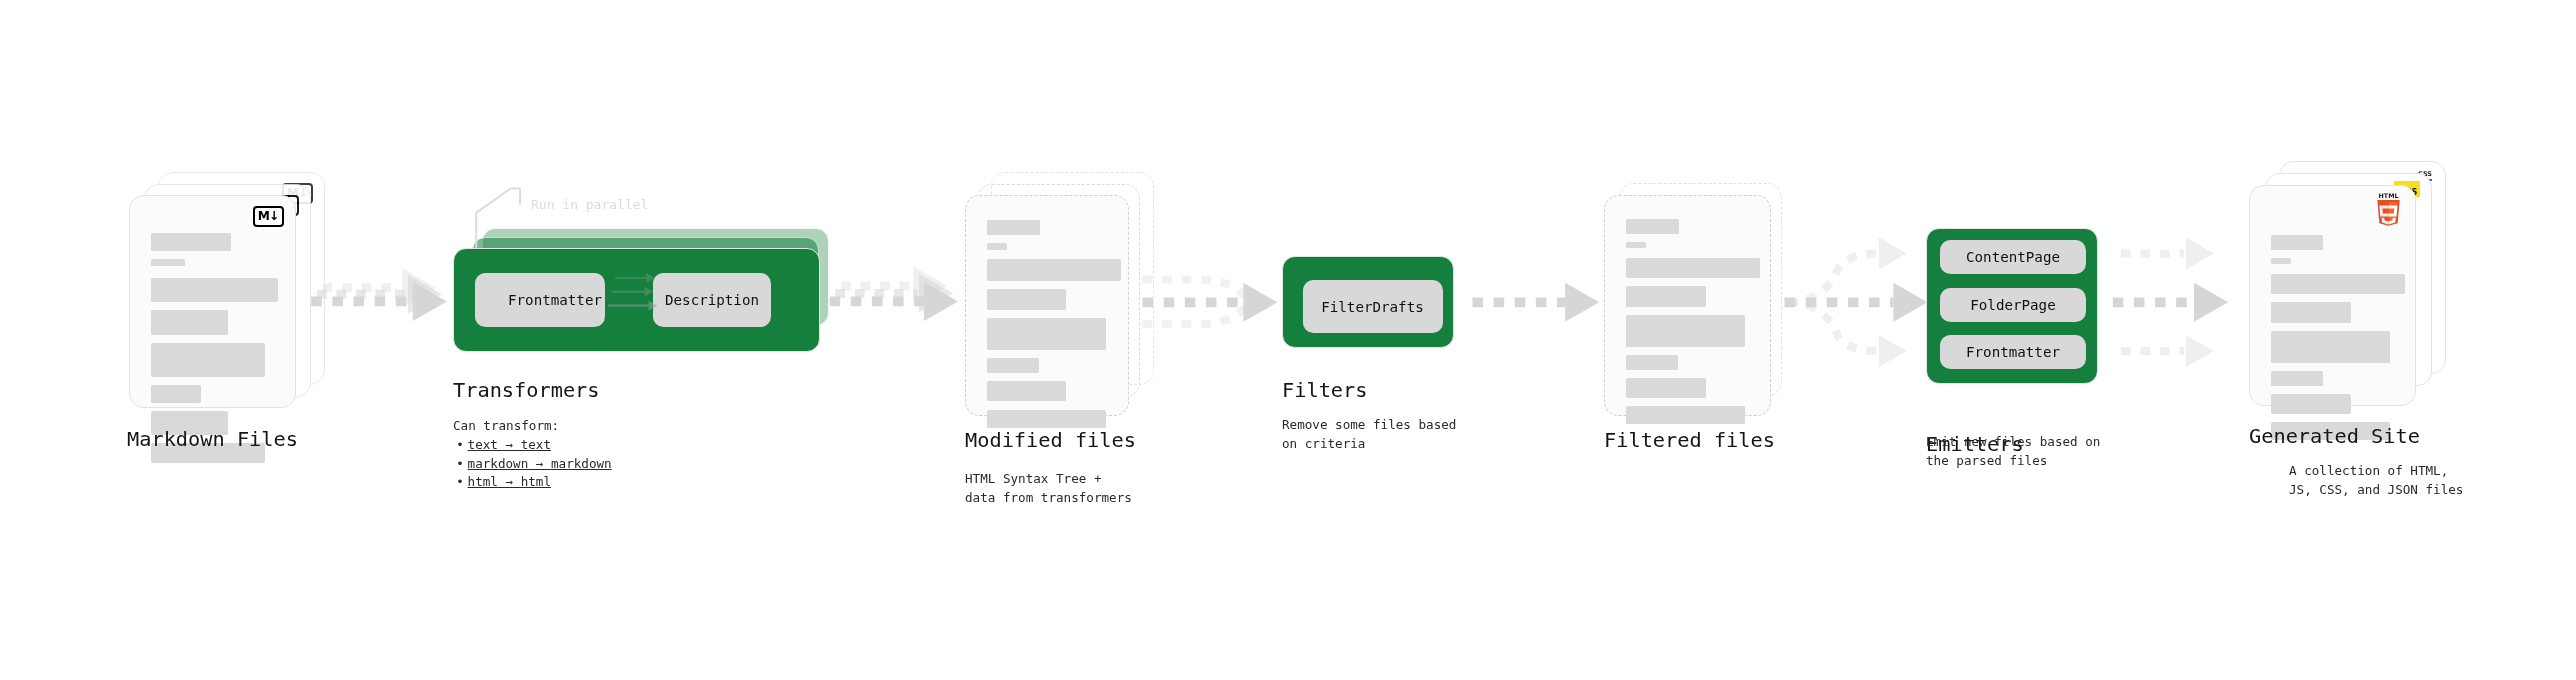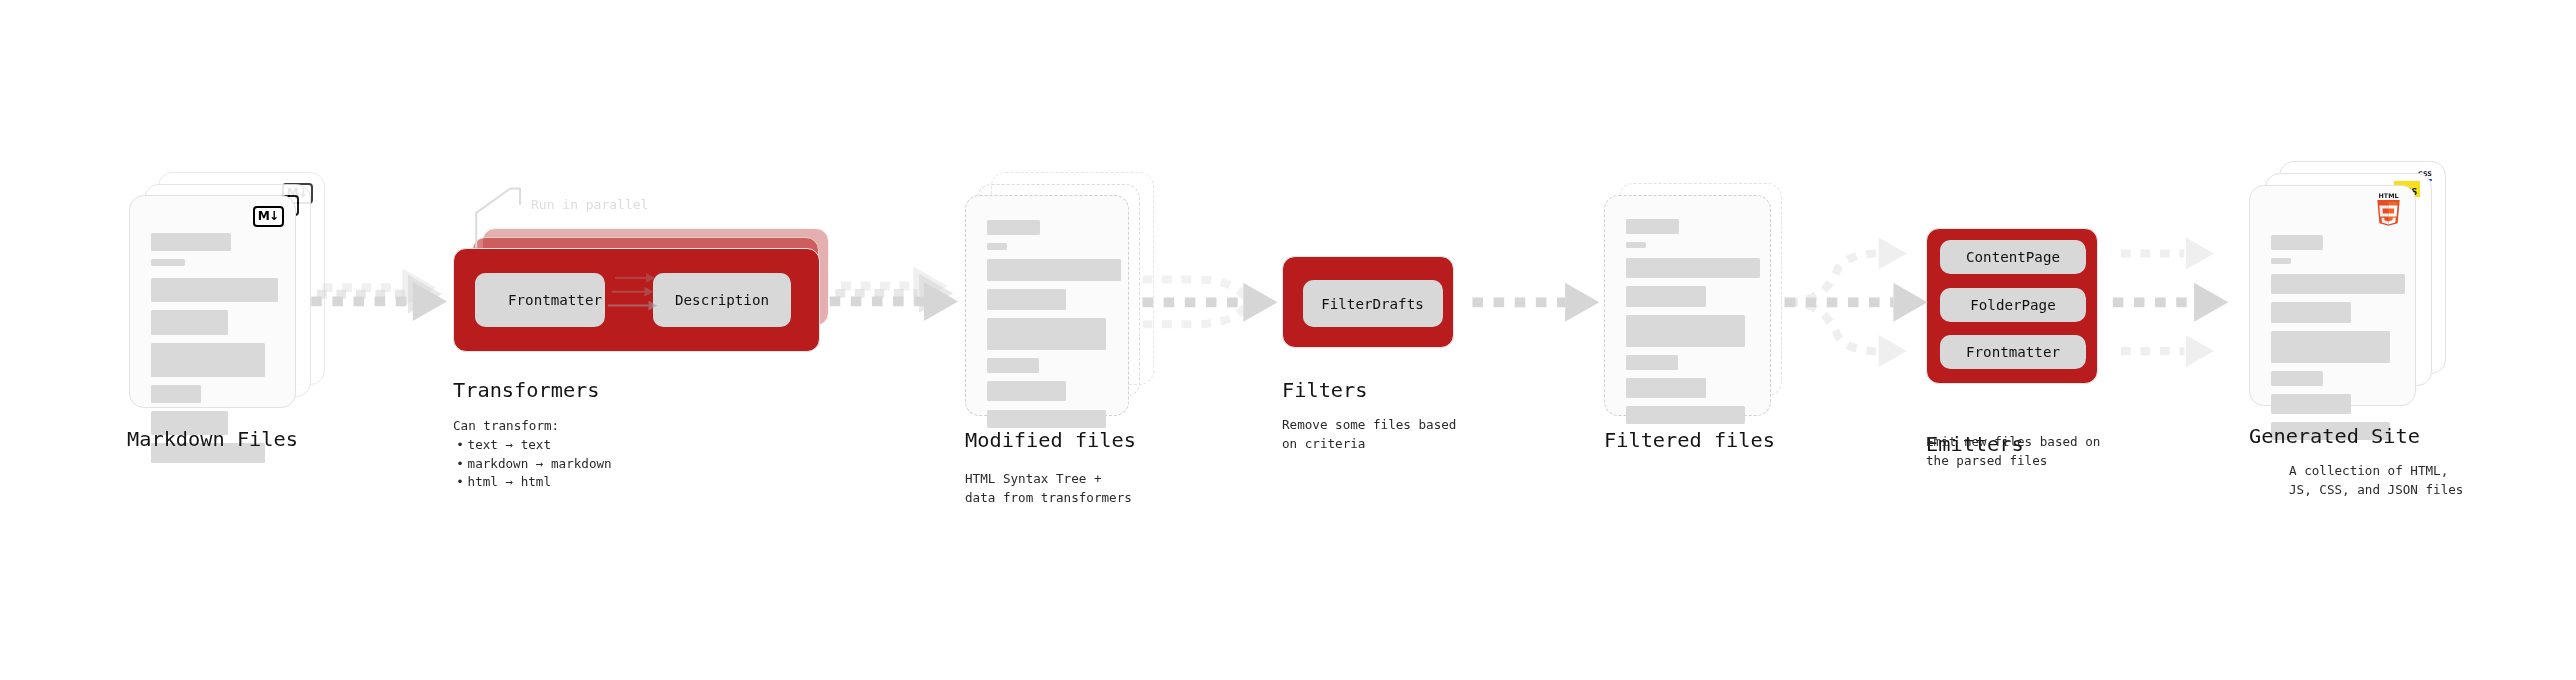--- a/index.html
+++ b/index.html
@@ -57,32 +57,32 @@
     position: absolute;
     font-size: 20.3px; color: #151515; white-space: nowrap;
     font-family: "DejaVu Sans Mono", "Liberation Mono", monospace;
   }
   .subtitle {
     position: absolute;
     font-size: 12.6px; line-height: 1.48; color: #2a2a2a; white-space: pre-line;
     font-family: "DejaVu Sans Mono", "Liberation Mono", monospace;
   }
   .subtitle.list { white-space: normal; }
-  .subtitle ul { list-style: none; margin-top: 0; }
+  .subtitle ul { list-style: none; margin-top: 0; text-decoration: underline; }
   .subtitle li { padding-left: 14.6px; position: relative; }
   .subtitle li:before {
     content: "\2022"; position: absolute; left: 3.3px; top: 0; color: #2a2a2a;
   }
 
   
   .nodebox {
     position: absolute;
     border: 1.6px solid #e6e6e6;
     border-radius: 13px;
-    background: #b91c1c;
+    background: #15803d;
     text-decoration: underline;
   }
   .pill {
     position: absolute;
     background: #d8d8d8;
     border-radius: 10.6px;
     display: flex; align-items: center; justify-content: center;
     font-size: 14.2px; color: #111; white-space: nowrap;
     font-family: "DejaVu Sans Mono", "Liberation Mono", monospace;
   }
@@ -131,21 +131,21 @@
       <div class="pill" style="left:167px; top:21px; width:126px; height:50px; opacity:.5; font-size:0;"></div>
     </div>
 
     <div class="nodebox" style="left:472px; top:237px; width:347px; height:98px; opacity:.55;">
       <div class="pill" style="left:21px; top:21px; width:118px; height:50px; opacity:.6; font-size:0;"></div>
       <div class="pill" style="left:167px; top:21px; width:126px; height:50px; opacity:.6; font-size:0;"></div>
     </div>
 
     <div class="nodebox" style="left:453px; top:248px; width:367px; height:104px;">
       <div class="pill" style="left:21px; top:24.4px; width:130px; height:54px;padding-left:30px;">Frontmatter</div>
-      <div class="pill" style="left:199px; top:24.4px; width:138px; height:54px;">Description</div>
+      <div class="pill" style="left:199px; top:24.4px; width:118px; height:54px;">Description</div>
     </div>
 
     <div class="title" style="left:453px; top:378px;">Transformers</div>
     <div class="subtitle" style="left:453px; top:417px;text-align:right;">Can transform:</div>
     <div class="subtitle list" style="left:453px; top:436px;">
       <ul>
         <li>text → text</li>
         <li>markdown → markdown</li>
         <li>html → html</li>
       </ul>
@@ -167,21 +167,21 @@
         <div class="bar" style="width:119px; height:18px;"></div>
       </div>
     </div>
     <div class="title" style="left:965px; top:428px;">Modified files</div>
     <div class="subtitle" style="left:965px; top:470px;">HTML Syntax Tree +
 data from transformers</div>
   </div>
 
   <div>
     <div class="nodebox" style="left:1282px; top:256px; width:172px; height:92px;">
-      <div class="pill" style="left:19.5px; top:23px; width:140px; height:47px;">FilterDrafts</div>
+      <div class="pill" style="left:19.5px; top:23px; width:140px; height:53px;">FilterDrafts</div>
     </div>
     <div class="title" style="left:1282px; top:378px;">Filters</div>
     <div class="subtitle" style="left:1282px; top:416px;">Remove some files based
 on criteria</div>
   </div>
 
   <div>
     <div class="card dashed" style="left:1619px; top:183px; width:163px; height:213px; opacity:.6; background:transparent;"></div>
     <div class="card dashed" style="left:1604px; top:195px; width:167px; height:221px;">
       <div class="bars" style="top:23px;">

